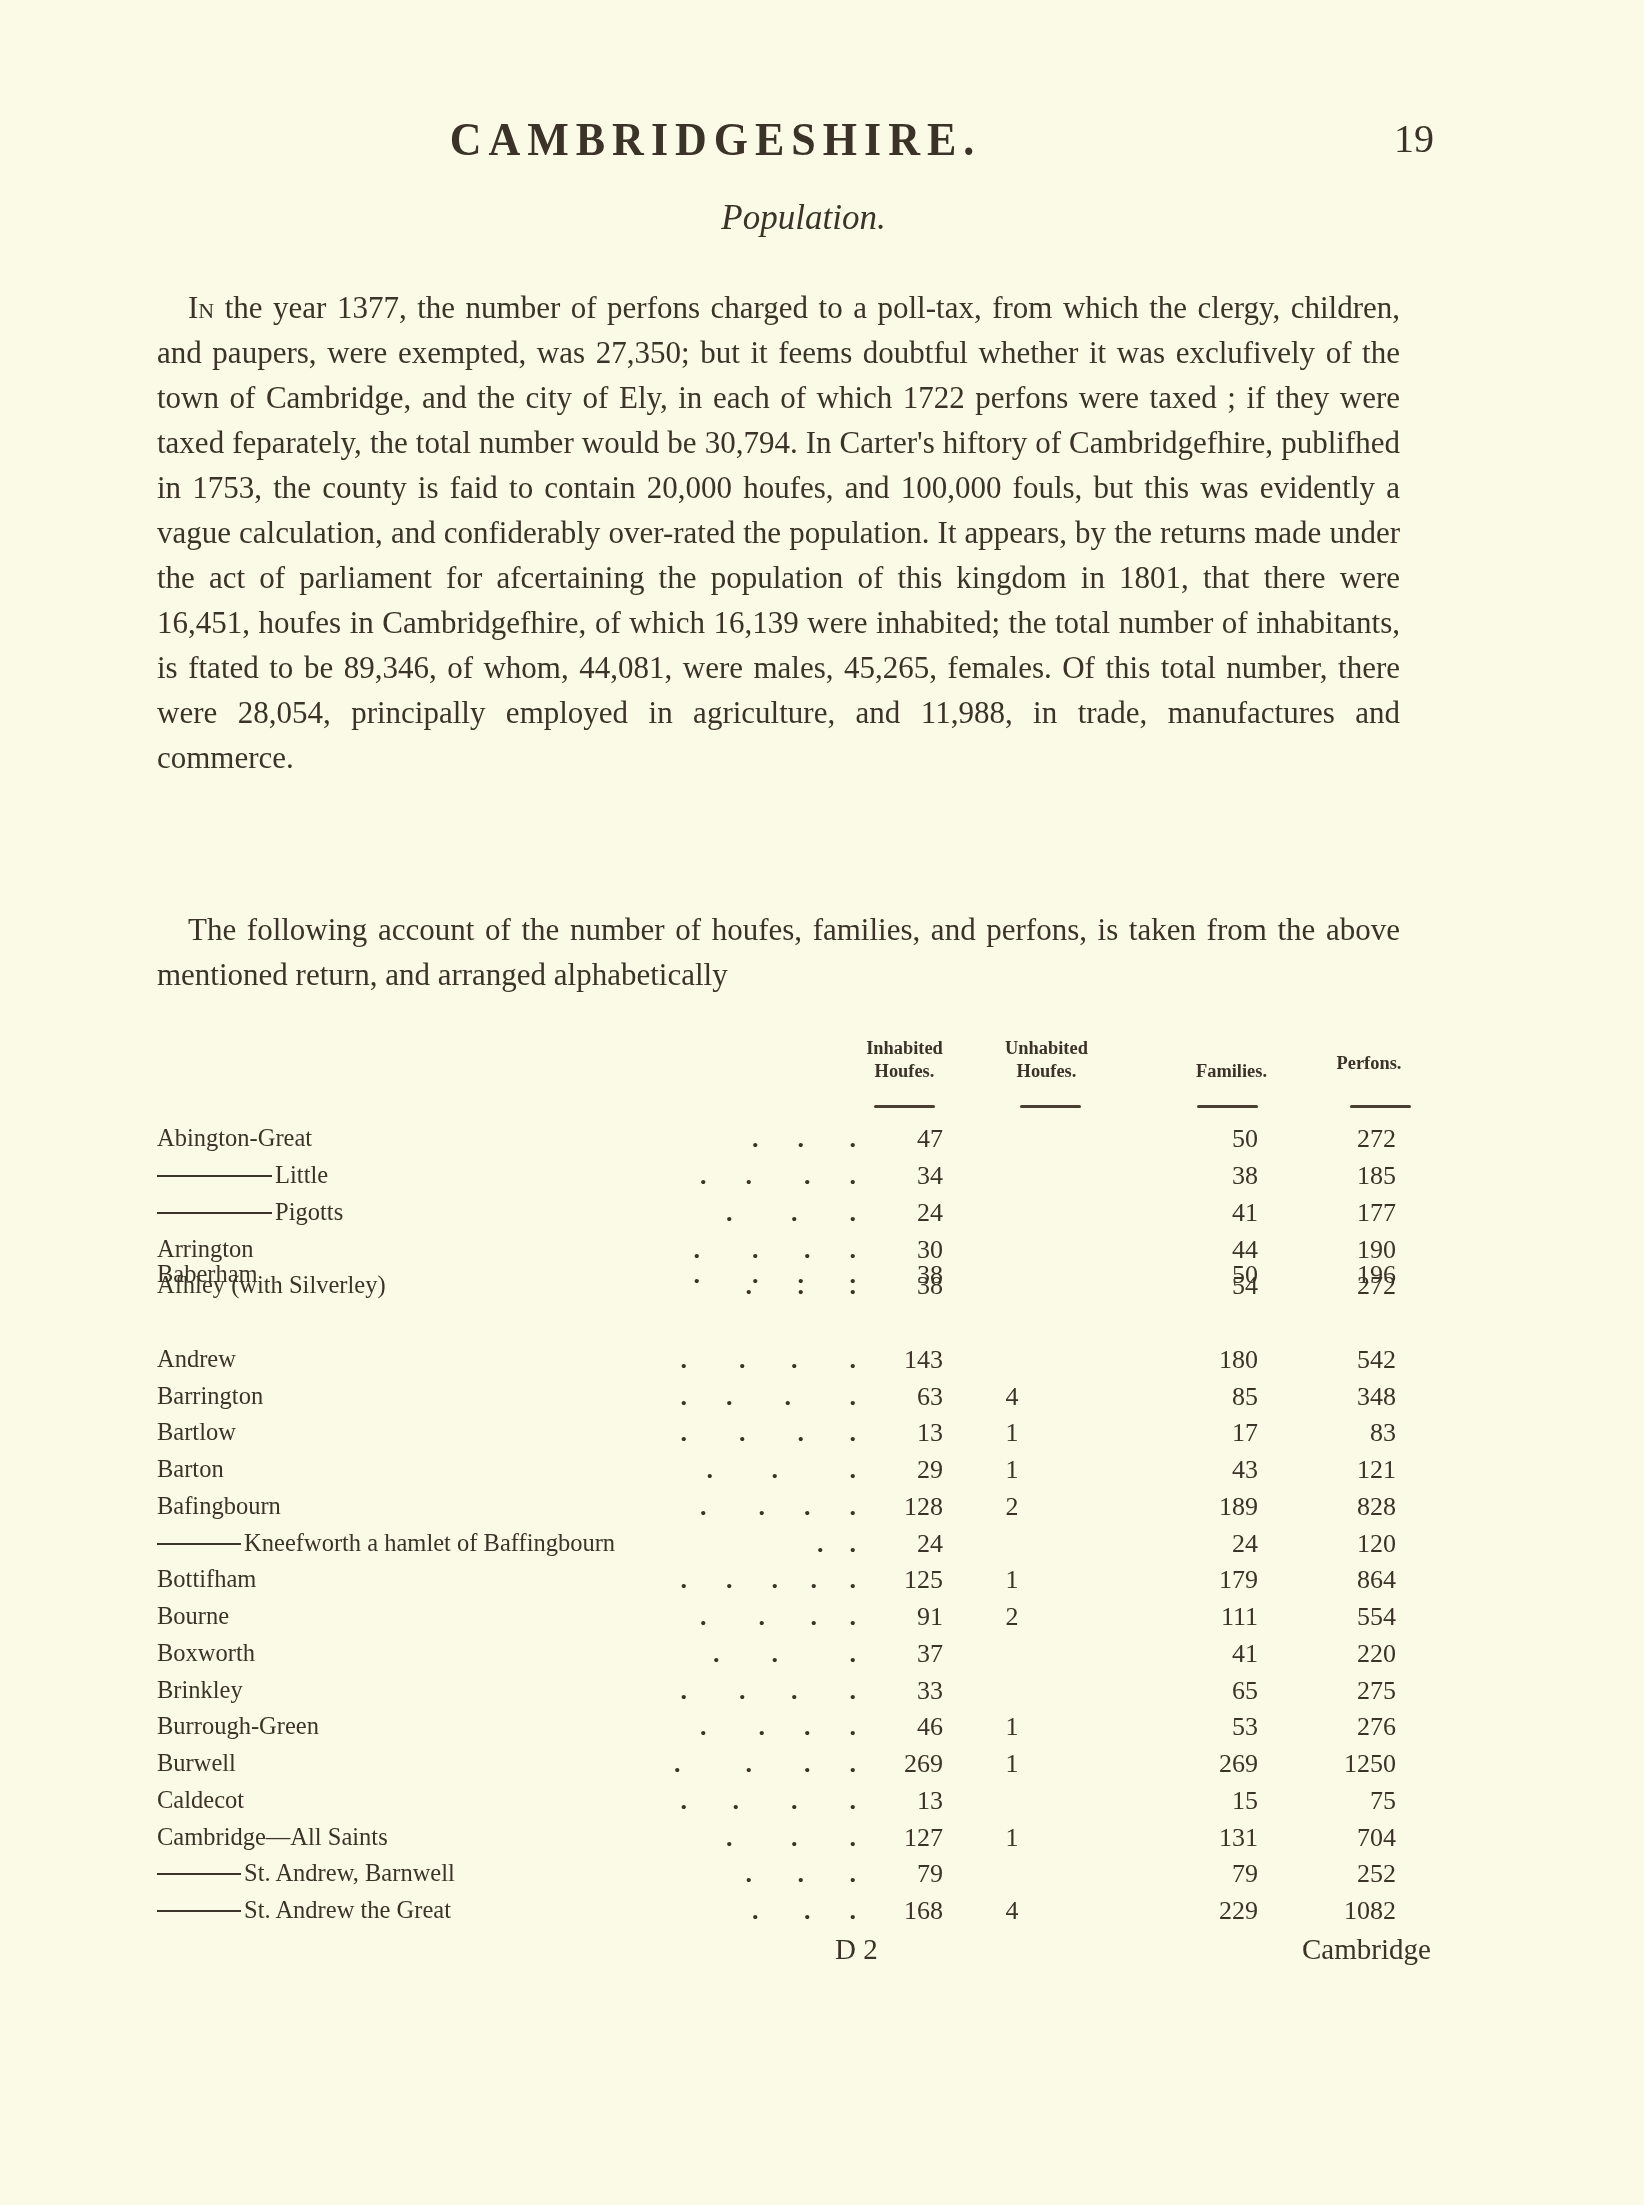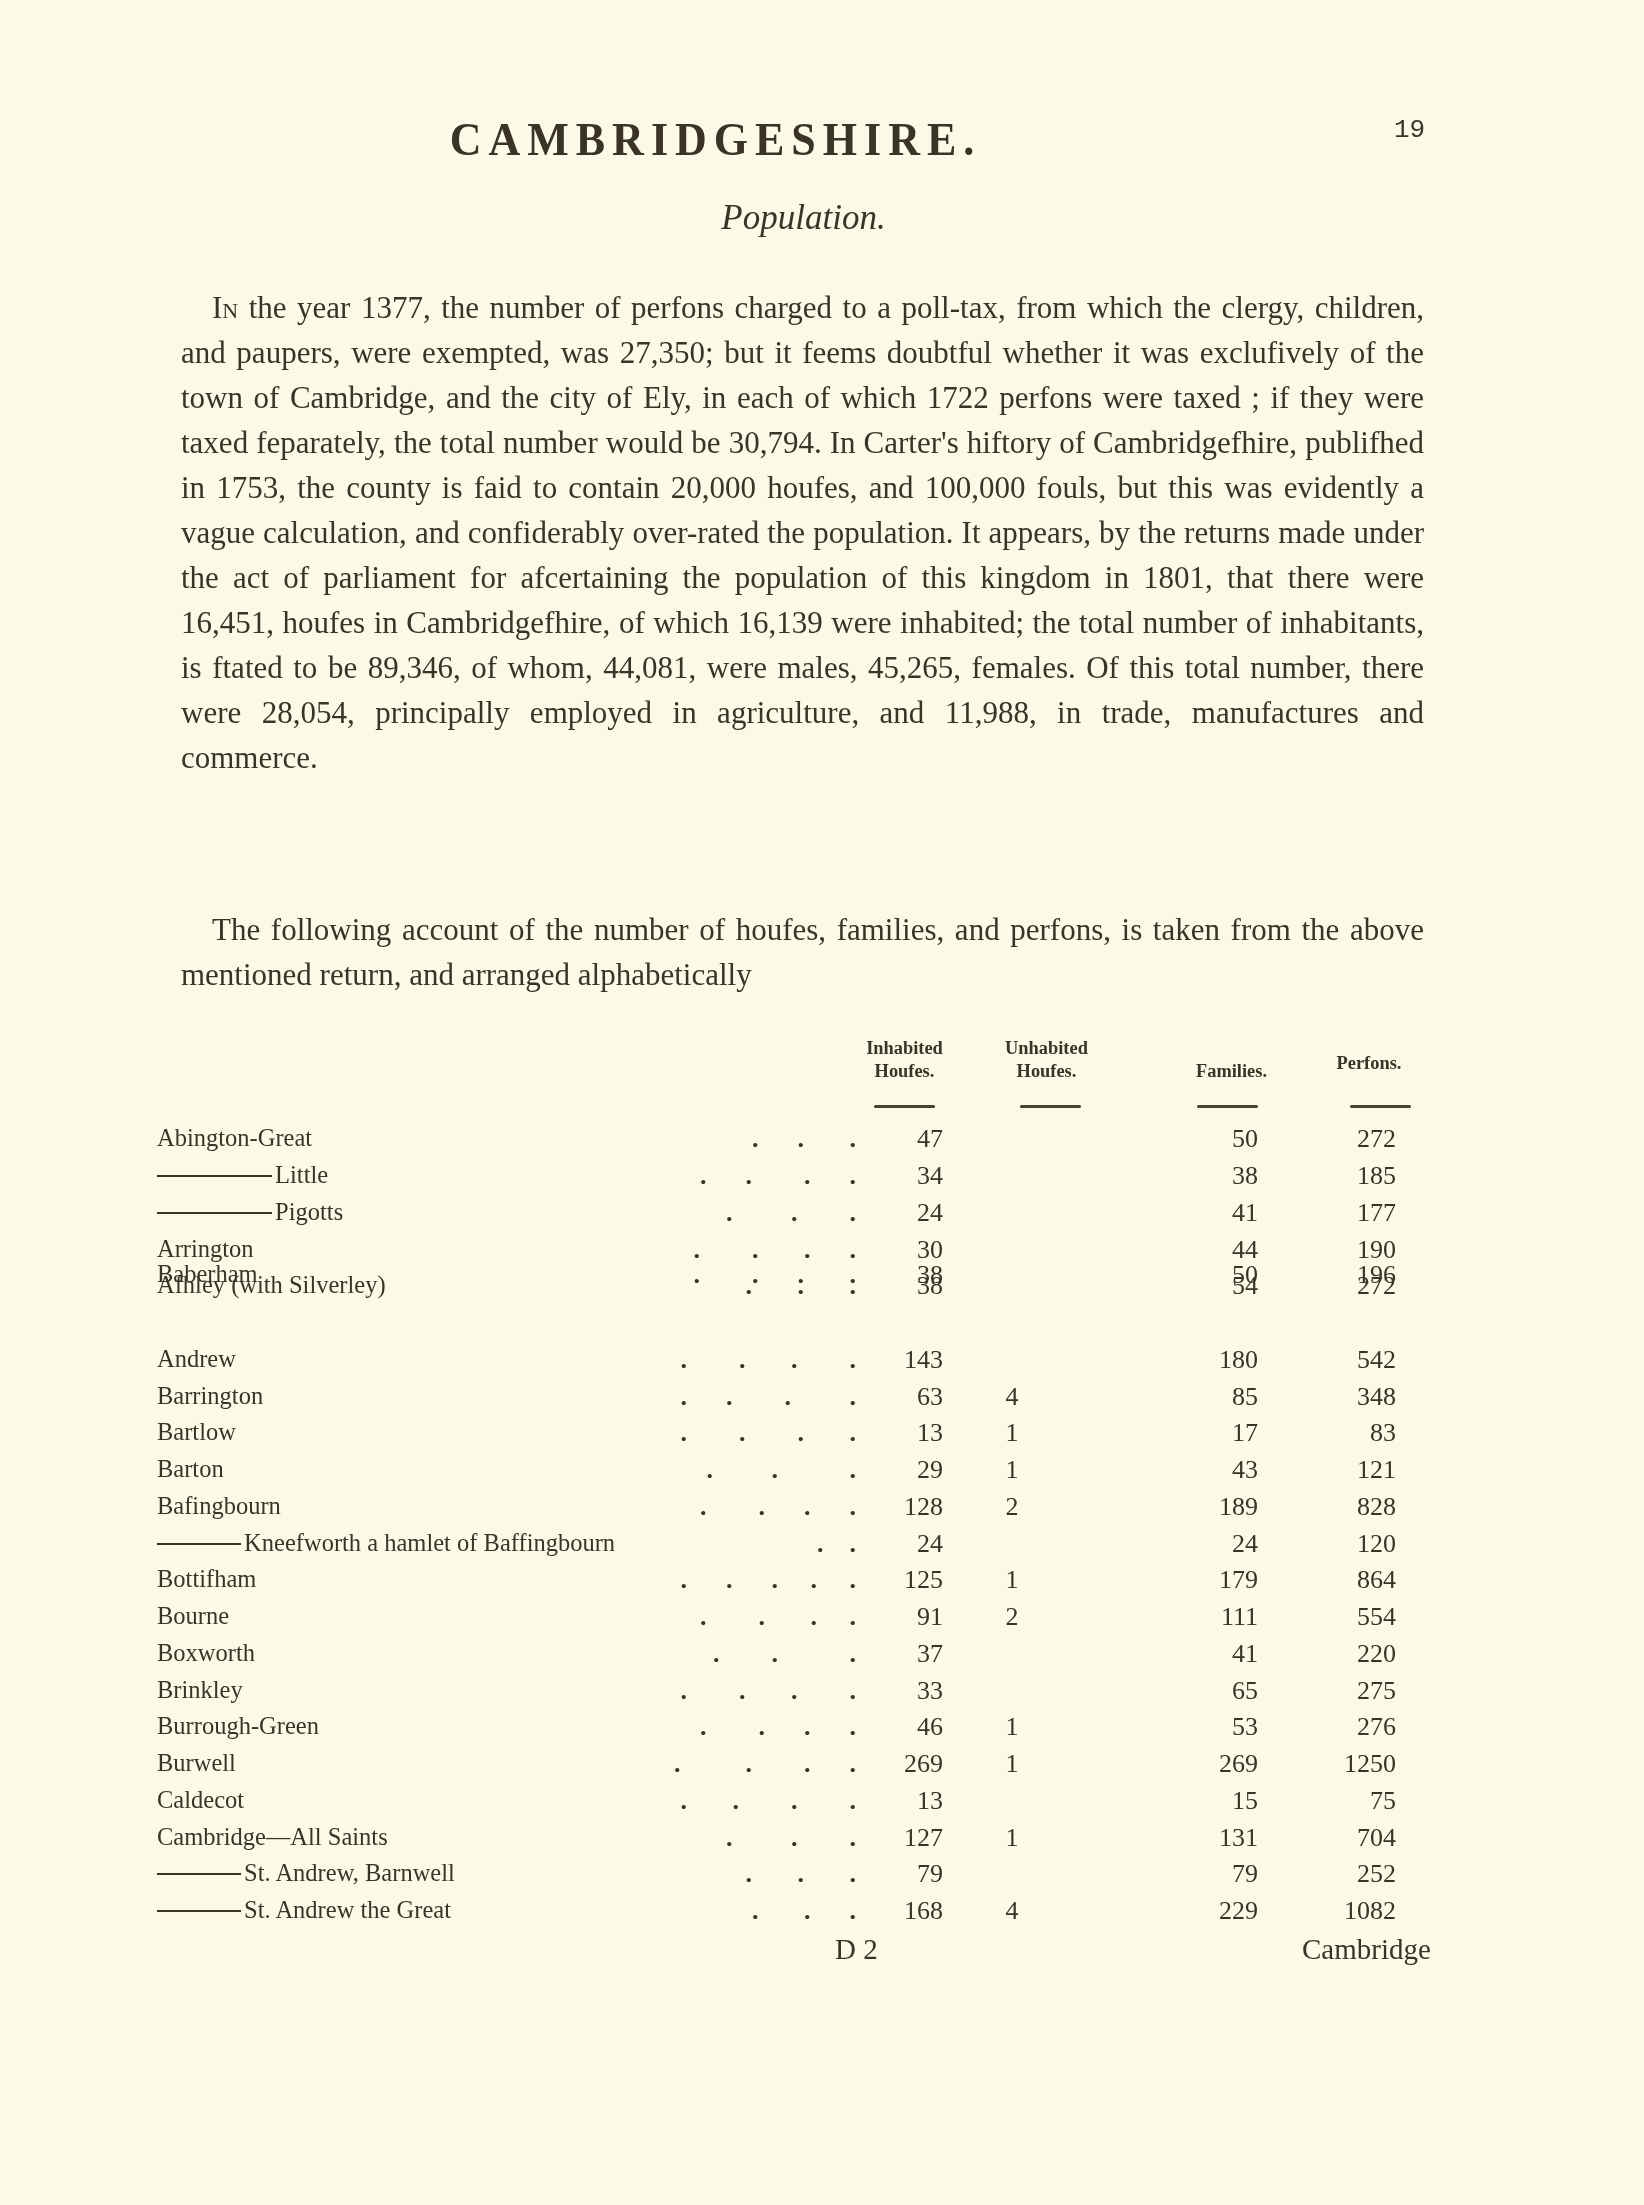--- a/index.html
+++ b/index.html
@@ -11,29 +11,29 @@
     position: relative;
     overflow: hidden;
   }
   .abs { position: absolute; }
   .running-head {
     left: 0; width: 1645px; top: 114px; text-align: center;
     font-size: 44px; letter-spacing: 7px; font-weight: bold;
     transform: scaleY(1.05);
   }
   .running-head span { position: relative; left: -107px; }
-  .page-num { left: 1394px; top: 115px; font-size: 26px; font-family: Liberation Mono, monospace; }
+  .page-num { left: 1394px; top: 115px; font-size: 40px; }
   .section-title {
     left: 0; width: 1645px; top: 198px; text-align: center;
     font-style: italic; font-size: 35px; margin-left: 16px;
   }
   .section-title span { position: relative; left: -35px; }
   .para {
     left: 157px; width: 1243px; font-size: 31px; line-height: 45px;
-    text-align: justify; text-align-last: left; margin-left: 24px;
+    text-align: justify; text-align-last: left;
   }
   .para .lead { font-variant: small-caps; }
   .p1 { top: 285px; text-indent: 31px; }
   .p2 { top: 907px; text-indent: 31px; }
 
   .colhead {
     font-size: 18.4px; text-align: center; line-height: 23px; font-weight: bold;
   }
   .rule { height: 3.1px; background: #4a3f33; border-radius: 1.5px; }
 

